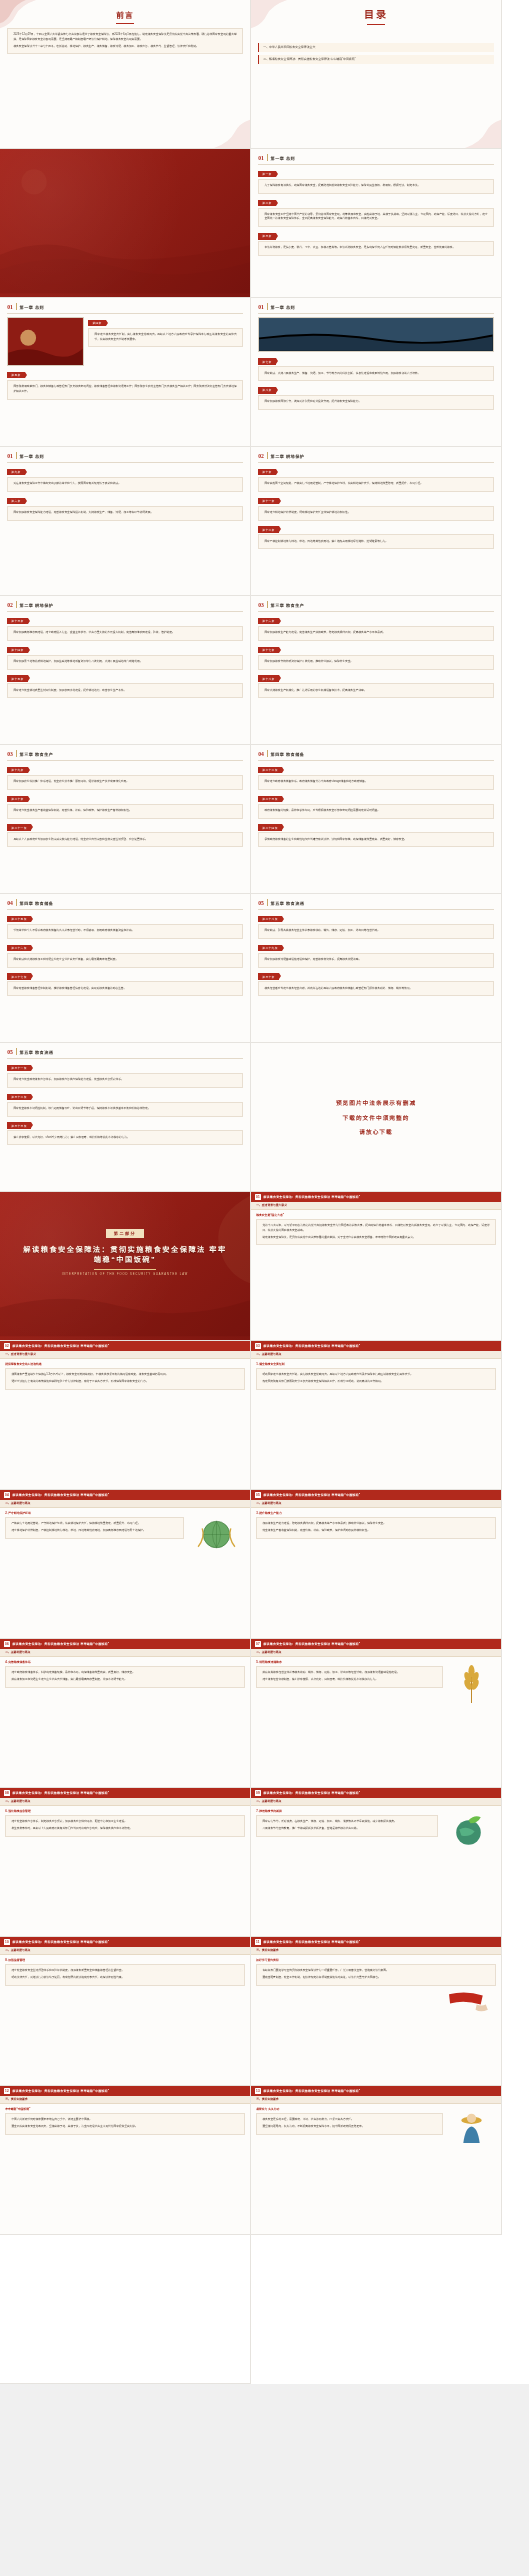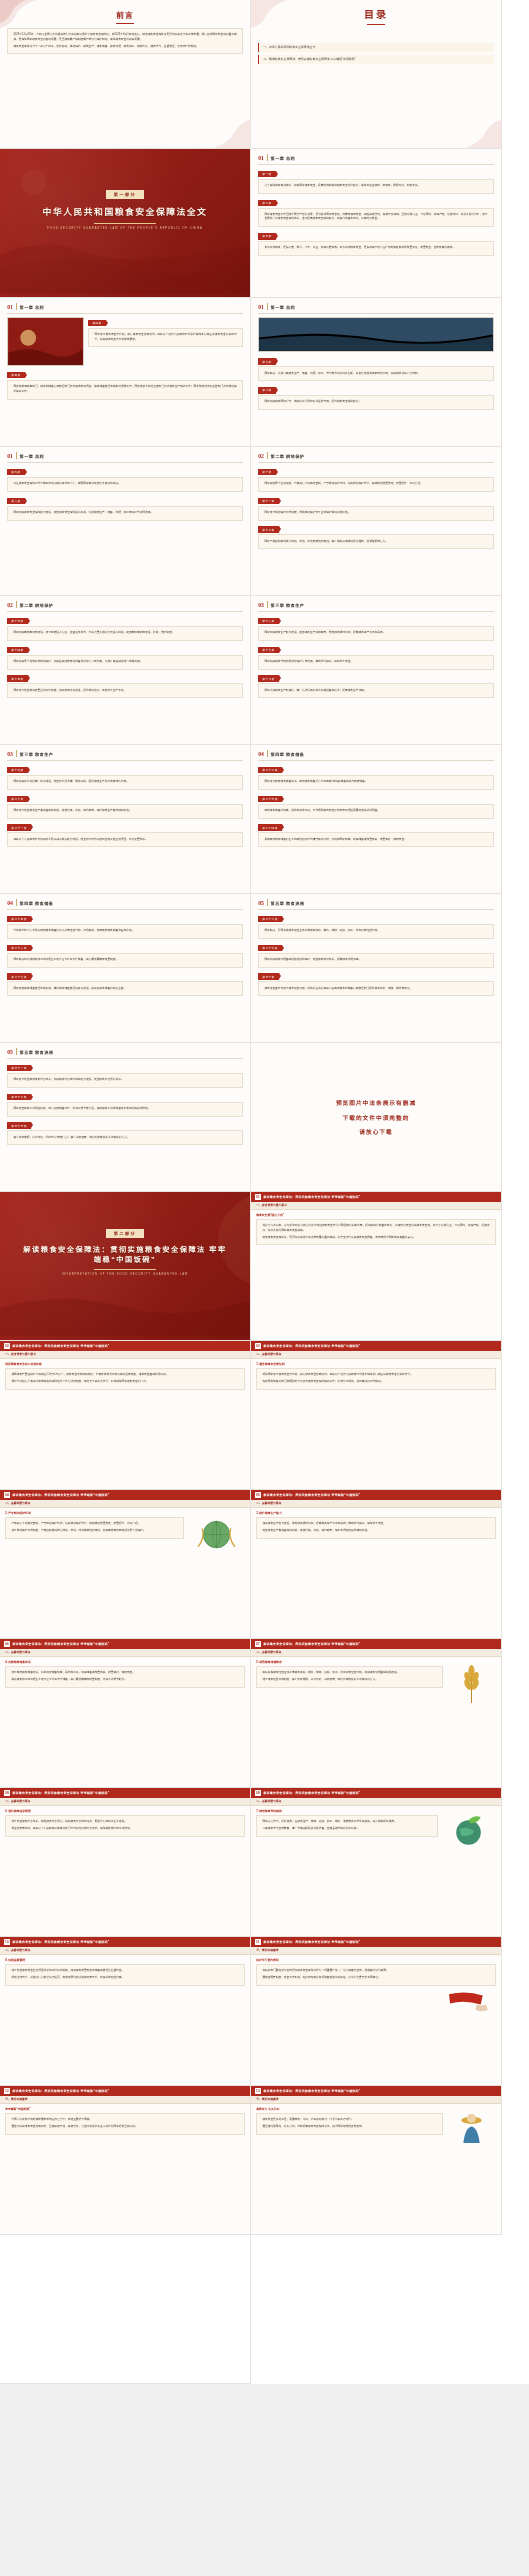--- a/index.html
+++ b/index.html
@@ -224,26 +224,20 @@
       <div class="toc-item">二、解读粮食安全保障法：贯彻实施粮食安全保障法 牢牢端稳“中国饭碗”</div>
     </div>
   </div>
 
   <div class="slide slide-hero">
     <svg style="position:absolute;top:0;left:0;width:100%;height:100%;opacity:.18" viewBox="0 0 514 289">
       <path d="M0 210 Q90 170 180 205 T514 190 L514 289 L0 289 Z" fill="#6d0f0a"></path>
       <path d="M0 240 Q120 200 240 235 T514 225 L514 289 L0 289 Z" fill="#5d0b07"></path>
       <circle cx="70" cy="60" r="26" fill="#f2cf8f" opacity=".25"></circle>
     </svg>
-    <div class="center" style="position:relative;padding-top:40px;">
-      <div class="hero-sub">第一部分</div>
-      <div class="hero-main">中华人民共和国粮食安全保障法全文</div>
-      <div class="hero-line"></div>
-      <div class="hero-en">FOOD SECURITY GUARANTEE LAW OF THE PEOPLE'S REPUBLIC OF CHINA</div>
-    </div>
   </div>
 
   <div class="slide">
     <div class="ch-head">
       <span class="ch-num">01</span>
       <span class="ch-bar"></span>
       <span class="ch-title">第一章  总则</span>
     </div>
     <div class="ch-rule"></div>
     <div class="content-pad">

